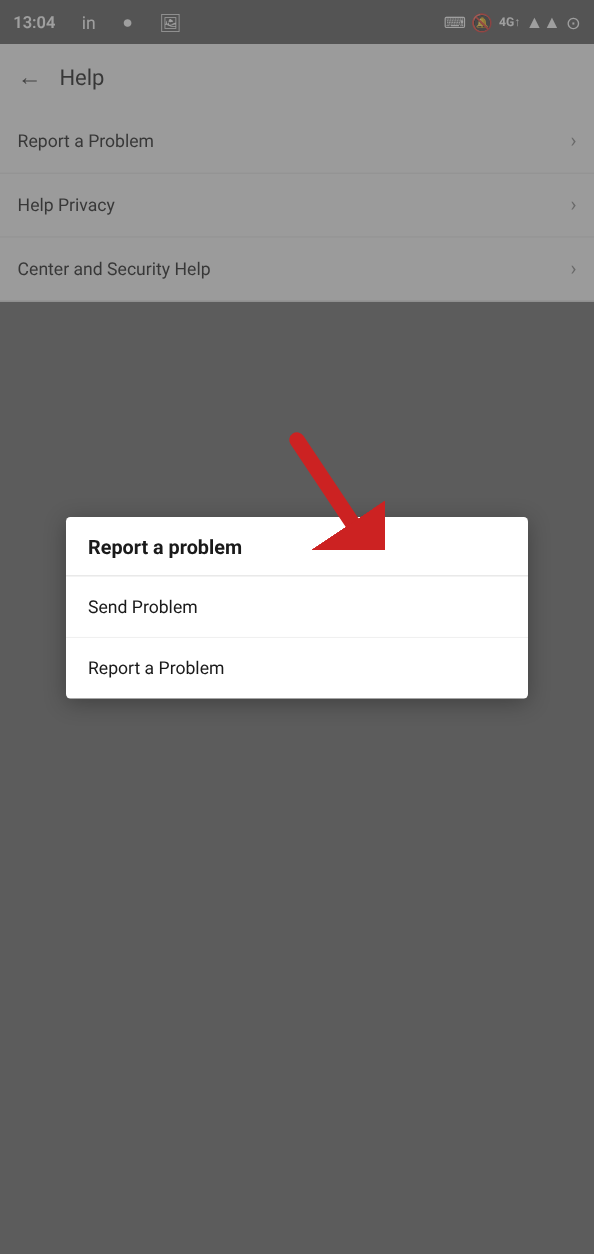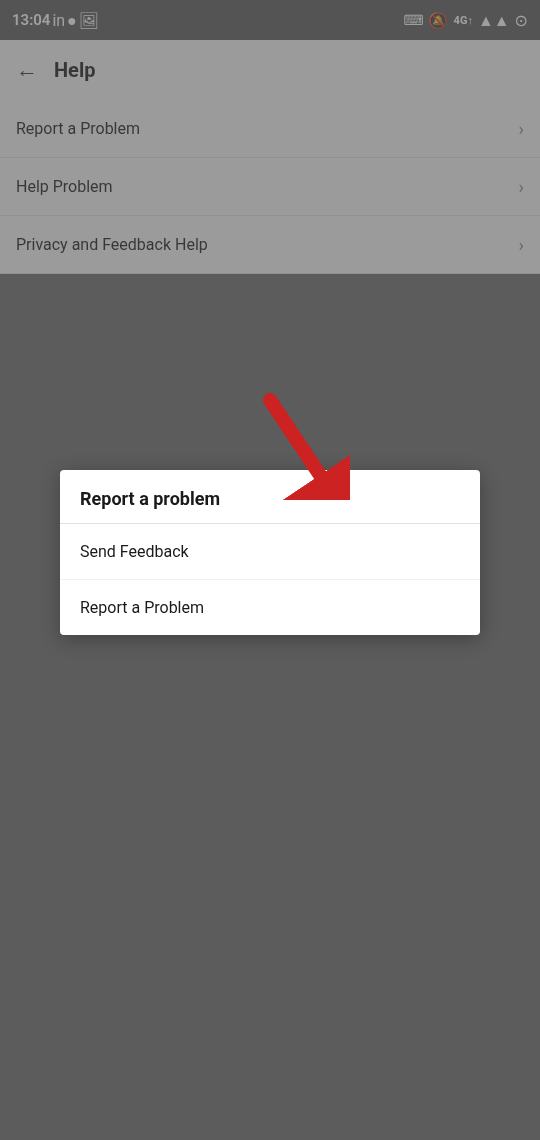--- a/index.html
+++ b/index.html
@@ -37,42 +37,42 @@
     }
 
     .status-icon {
       color: #fff;
       font-size: 16px;
     }
 
     .status-left {
       display: flex;
       align-items: center;
-      gap: 2px;
+      gap: 24px;
     }
 
     
     .header {
       background-color: #f5f5f5;
       height: 60px;
       display: flex;
       align-items: center;
       padding: 0 16px;
       gap: 16px;
     }
 
     .back-arrow {
       color: #333;
       font-size: 22px;
       cursor: pointer;
     }
 
     .header-title {
       font-size: 20px;
-      font-weight: 700;
+      font-weight: 400;
       color: #1a1a1a;
     }
 
     
     .menu-list {
       background-color: #f5f5f5;
     }
 
     .menu-item {
       display: flex;
@@ -189,40 +189,40 @@
     <span class="back-arrow">←</span>
     <span class="header-title">Help</span>
   </div>
 
   <div class="menu-list">
     <div class="menu-item">
       <span class="menu-item-text">Report a Problem</span>
       <span class="menu-chevron">›</span>
     </div>
     <div class="menu-item">
-      <span class="menu-item-text">Help Problem</span>
+      <span class="menu-item-text">Help Privacy</span>
       <span class="menu-chevron">›</span>
     </div>
     <div class="menu-item">
-      <span class="menu-item-text">Privacy and Feedback Help</span>
+      <span class="menu-item-text">Center and Security Help</span>
       <span class="menu-chevron">›</span>
     </div>
   </div>
 </div>
 
 <div class="overlay"></div>
 
 <svg class="red-arrow" viewBox="0 0 100 110">
   <defs>
     <marker id="arrowhead" markerWidth="10" markerHeight="7" refX="0" refY="3.5" orient="auto">
       <polygon points="0 0, 10 3.5, 0 7" fill="#cc2222"></polygon>
     </marker>
   </defs>
 
   <line x1="20" y1="10" x2="70" y2="85" stroke="#cc2222" stroke-width="14" stroke-linecap="round" marker-end="url(#arrowhead)"></line>
 </svg>
 
 <div class="dropdown-popup">
   <div class="dropdown-title">Report a problem</div>
 
-  <div class="dropdown-item">Send Feedback</div>
+  <div class="dropdown-item">Send Problem</div>
   <div class="dropdown-item">Report a Problem</div>
 </div>
 
 </body></html>

